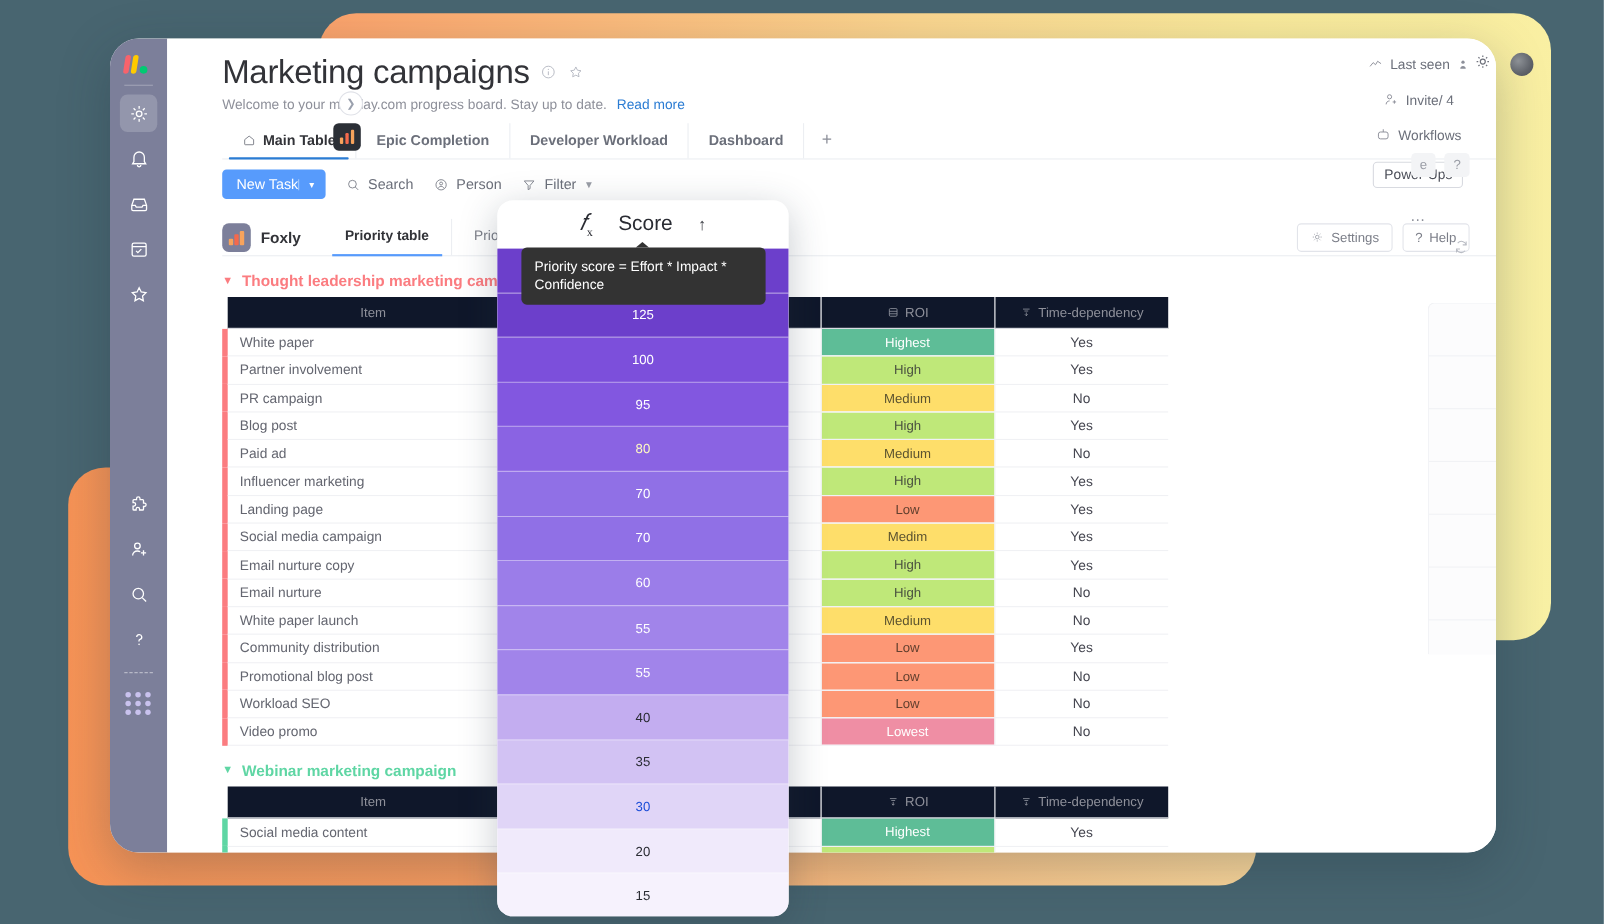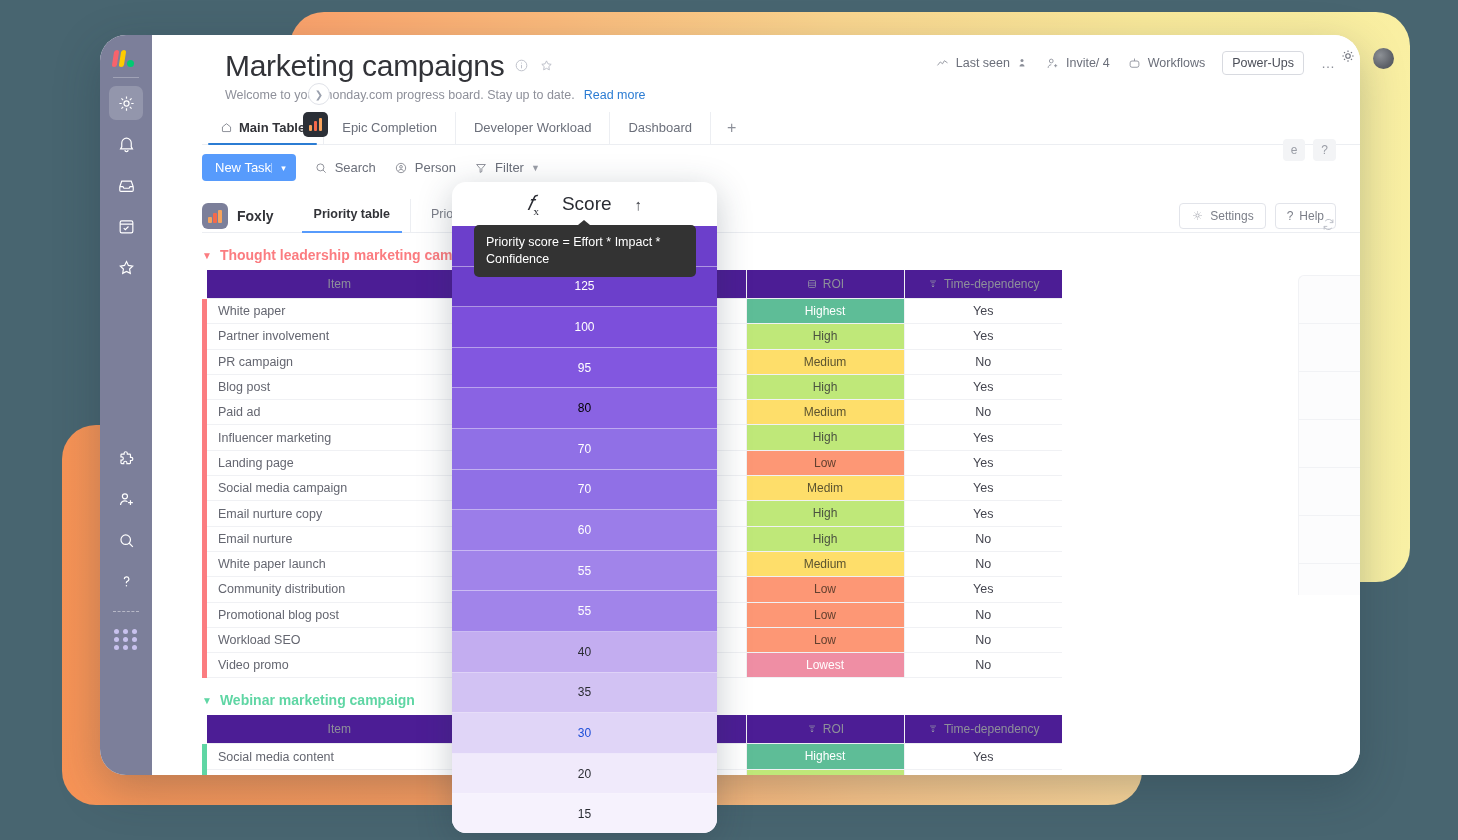--- a/index.html
+++ b/index.html
@@ -72,39 +72,39 @@
     width: 22px; height: 22px; border-radius: 50%;
     border: 1px solid #e0e2e8; background: #fff;
     display: flex; align-items: center; justify-content: center;
     color: #9aa0ad; font-size: 10px; z-index: 30;
   }
 
   
   #content { flex: 1; position: relative; background: #fff; display: flex; flex-direction: column; min-width: 0; }
 
   
-  #board-header { padding: 14px 41px 0 50px; position: relative; flex: 0 0 auto; margin-left: 23px; }
+  #board-header { padding: 14px 41px 0 50px; position: relative; flex: 0 0 auto; }
   #title-row { display: flex; align-items: center; gap: 10px; }
   #board-title { font-size: 30px; font-weight: 300; color: #323338; letter-spacing: -.3px; line-height: 1.1; }
   .hdr-ico { color: #b6b9c3; display: flex; align-items: center; }
   .hdr-ico svg { width: 15px; height: 15px; fill: none; stroke: currentColor; stroke-width: 1.4; }
   #board-sub { margin-top: 6px; font-size: 12.5px; color: #8e909a; display: flex; gap: 9px; align-items: baseline; }
   #read-more { color: #2b7cd3; }
 
-  #header-right { position: absolute; right: 24px; top: 16px; display: flex; align-items: center; gap: 17px; font-size: 12.5px; color: #6b6f7a; }
+  #header-right { position: absolute; right: 24px; top: 16px; display: flex; align-items: center; gap: 17px; font-size: 12.5px; color: #6b6f7a; flex-direction: column; }
   .hr-item { display: flex; align-items: center; gap: 6px; }
   .hr-item svg { width: 15px; height: 15px; fill: none; stroke: #8c8f99; stroke-width: 1.4; }
   #powerups-btn { border: 1px solid #d8dae0; border-radius: 4px; padding: 4px 9px; font-size: 12.5px; color: #4b4e58; }
   #more-dots { color: #8c8f99; letter-spacing: 1px; font-size: 14px; }
   #avatar-circle { width: 21px; height: 21px; border-radius: 50%;
     background: radial-gradient(circle at 35% 35%, #8d9196 0%, #5f636a 60%, #4a4e54 100%); }
 
   
   #tabs-row { margin: 10px 0 0 50px; display: flex; align-items: stretch; border-bottom: 1px solid #eceef2; position: relative; }
-  .tab { font-size: 13px; color: #6b6f7a; padding: 7px 18px 9px; display: flex; align-items: center; gap: 6px; position: relative; white-space: nowrap; }
+  .tab { font-size: 13px; color: #6b6f7a; padding: 7px 18px 9px; display: flex; align-items: center; gap: 6px; position: relative; white-space: nowrap; font-weight: bold; }
   .tab + .tab { border-left: 1px solid #eceef2; }
   .tab.active { color: #323338; font-weight: bold; }
   .tab.active::after { content: ""; position: absolute; left: 6px; right: 6px; bottom: -1px; height: 2px; background: #2b7cd3; border-radius: 2px; }
   .tab svg { width: 13px; height: 13px; fill: none; stroke: #6b6f7a; stroke-width: 1.4; }
   #tab-add { padding: 7px 16px; color: #8c8f99; font-size: 16px; border-left: 1px solid #eceef2; }
   #tabs-right { margin-left: auto; display: flex; align-items: center; gap: 14px; padding-right: 24px; font-size: 12.5px; color: #9a9da6; }
   #tabs-right svg { width: 14px; height: 14px; fill: none; stroke: #a9acb5; stroke-width: 1.4; }
   .integ-chips { display: flex; gap: 3px; }
   .integ-chips i { width: 15px; height: 15px; border-radius: 50%; display: block; opacity: .55; }
   #chevron-up-btn { width: 20px; height: 20px; border-radius: 50%; border: 1px solid #dcdee4; display: flex; align-items: center; justify-content: center; color: #9a9da6; font-size: 9px; }
@@ -144,21 +144,21 @@
   #foxly-bar-right { margin-left: auto; display: flex; gap: 9px; }
   .ghost-btn { border: 1px solid #e2e4ea; border-radius: 4px; padding: 5px 11px; font-size: 12px; color: #7b7e88; display: flex; align-items: center; gap: 6px; }
   .ghost-btn svg { width: 13px; height: 13px; fill: none; stroke: #9a9da6; stroke-width: 1.4; }
 
   
   .group { margin-top: 14px; }
   .group-title { font-size: 14px; font-weight: bold; display: flex; align-items: center; gap: 8px; margin-bottom: 7px; }
   .group-title .gcaret { font-size: 10px; }
 
   table.grid { border-collapse: collapse; table-layout: fixed; font-size: 12.5px; }
-  table.grid th { font-weight: normal; color: #8e909a; font-size: 12px; padding: 7px 0; border-bottom: 1px solid #eceef2; border-right: 1px solid #f0f1f4; background: #4c1d95; }
+  table.grid th { font-weight: normal; color: #8e909a; font-size: 12px; padding: 7px 0; border-bottom: 1px solid #eceef2; border-right: 1px solid #f0f1f4; background: #0f172a; }
   table.grid td { height: 24.3px; border-bottom: 1px solid #f0f1f4; border-right: 1px solid #f0f1f4; text-align: center; color: #454650; }
   table.grid td.item { text-align: left; padding-left: 11px; color: #646670; }
   .glead { width: 5px; padding: 0 !important; border: none !important; }
   .th-ico { display: inline-flex; vertical-align: -2px; margin-right: 5px; }
   .th-ico svg { width: 12px; height: 12px; fill: none; stroke: #9a9da6; stroke-width: 1.4; }
   .stars { display: flex; justify-content: center; gap: 3px; }
   .stars span { font-size: 13px; line-height: 1; color: #d7d9de; }
   .stars span.on { color: #FDAB3D; }
   .pill { display: block; width: 100%; height: 100%; line-height: 24.3px; font-size: 12px; }
 
@@ -857,21 +857,21 @@
   <div id="score-head">
     <span class="fx">𝑓<sub>x</sub></span>
     <span>Score</span>
     <span class="arrow">↑</span>
   </div>
   <div id="score-rows">
       <div class="score-row" style="background: rgb(108, 63, 203); color: rgb(255, 255, 255);"></div>
       <div class="score-row" style="background: rgb(108, 63, 203); color: rgb(255, 255, 255);">125</div>
       <div class="score-row" style="background: rgb(124, 79, 219); color: rgb(255, 255, 255);">100</div>
       <div class="score-row" style="background: rgb(130, 87, 224); color: rgb(255, 255, 255);">95</div>
-      <div class="score-row" style="background: rgb(138, 99, 227); color: #000000;">80</div>
+      <div class="score-row" style="background: rgb(138, 99, 227); color: #fef9c3;">80</div>
       <div class="score-row" style="background: rgb(144, 112, 230); color: rgb(255, 255, 255);">70</div>
       <div class="score-row" style="background: rgb(144, 112, 230); color: rgb(255, 255, 255);">70</div>
       <div class="score-row" style="background: rgb(155, 125, 233); color: rgb(255, 255, 255);">60</div>
       <div class="score-row" style="background: rgb(161, 132, 234); color: rgb(255, 255, 255);">55</div>
       <div class="score-row" style="background: rgb(161, 132, 234); color: rgb(255, 255, 255);">55</div>
       <div class="score-row" style="background: rgb(195, 173, 240); color: rgb(42, 44, 51);">40</div>
       <div class="score-row" style="background: rgb(210, 194, 243); color: rgb(42, 44, 51);">35</div>
       <div class="score-row" style="background: rgb(224, 213, 247); color: #1d4ed8;">30</div>
       <div class="score-row" style="background: rgb(240, 234, 251); color: rgb(42, 44, 51);">20</div>
       <div class="score-row" style="background: rgb(246, 242, 253); color: rgb(42, 44, 51);">15</div>

